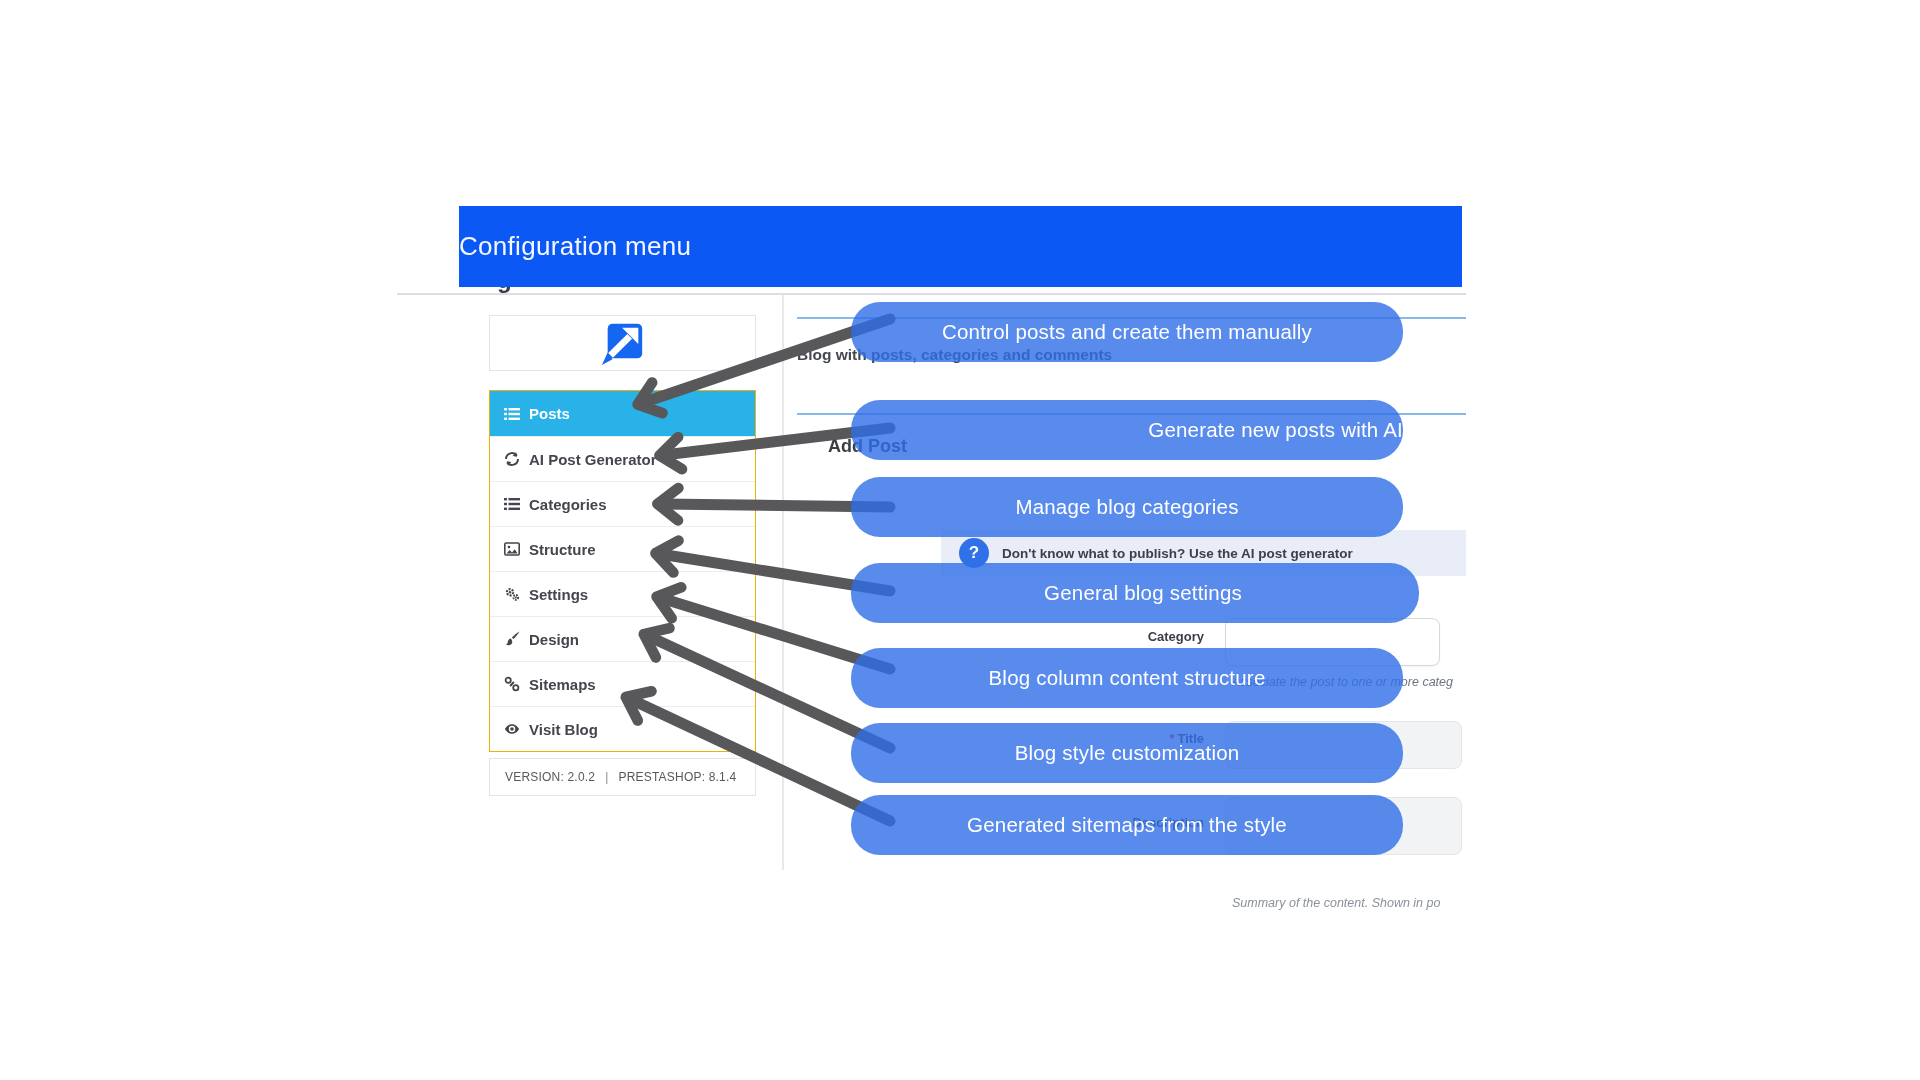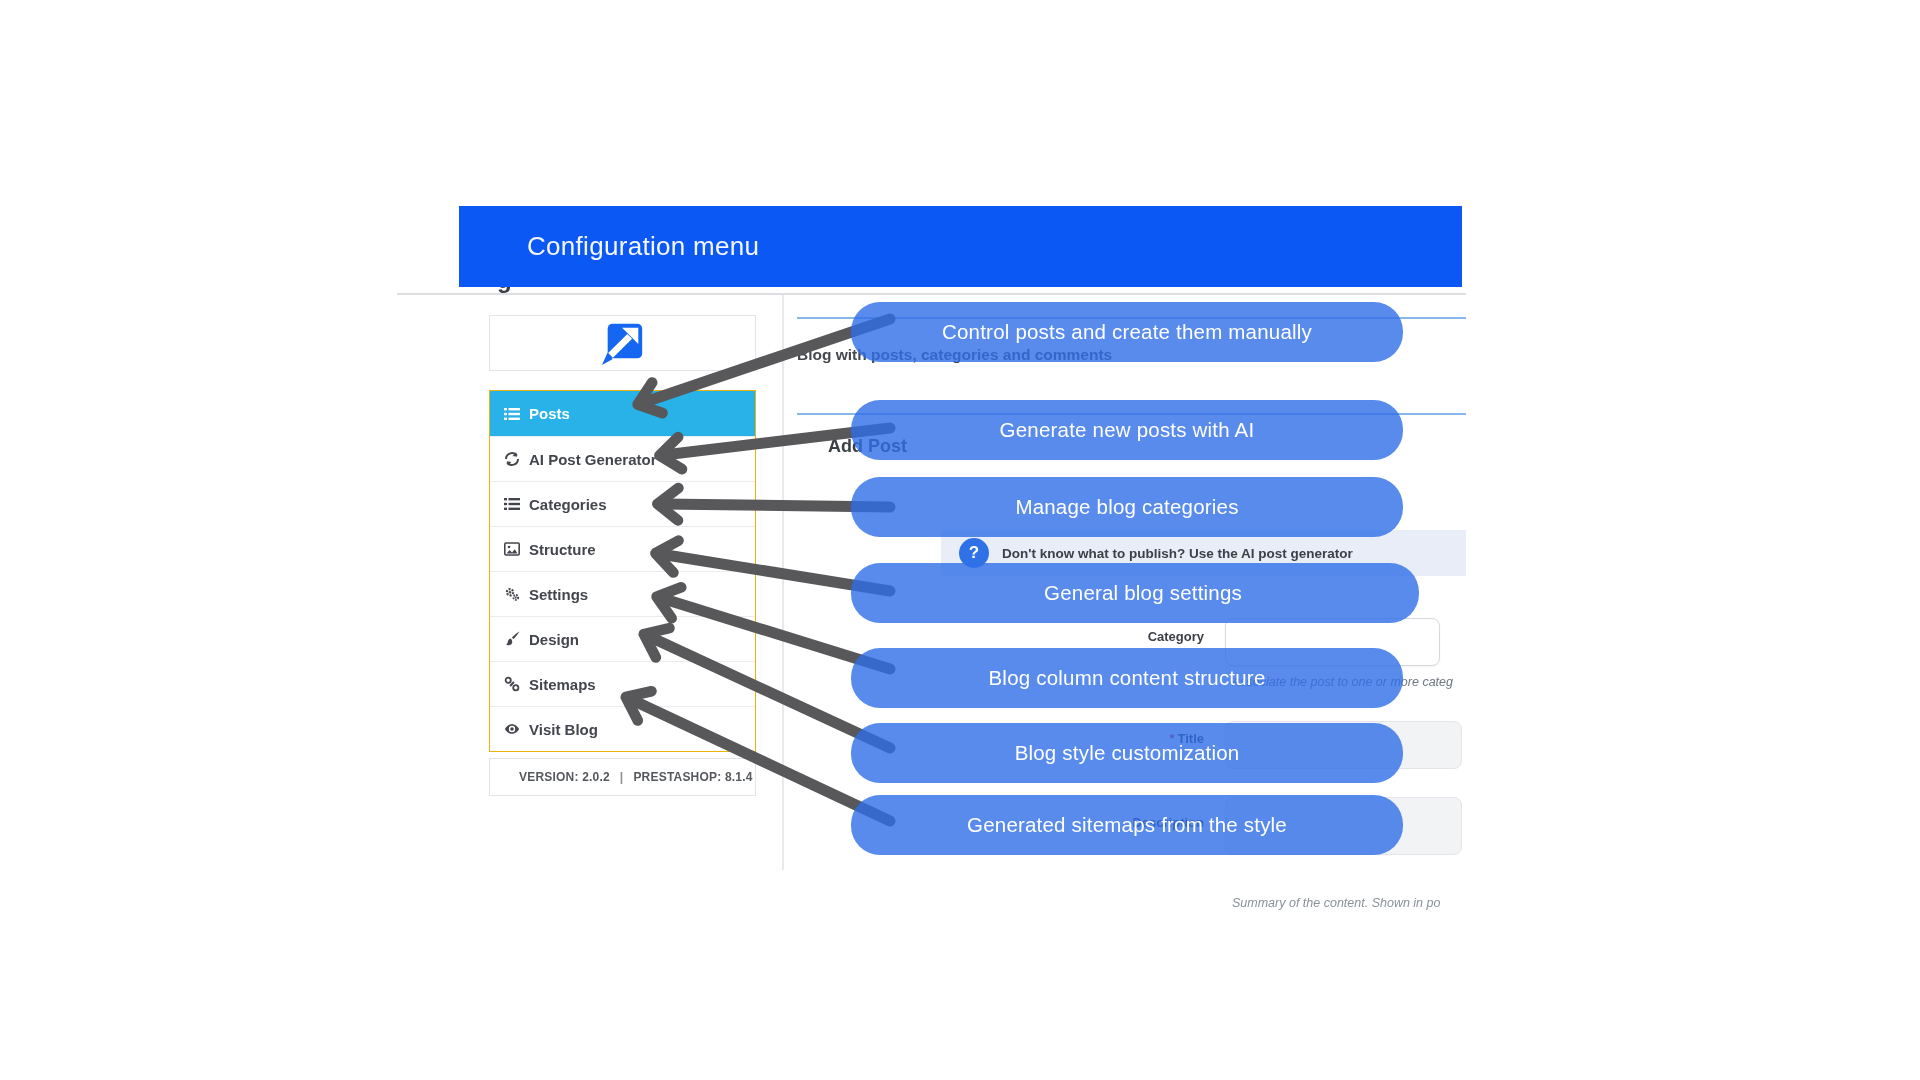--- a/index.html
+++ b/index.html
@@ -20,21 +20,21 @@
   .mi{height:45px;display:flex;align-items:center;padding:0 0 0 14px;box-sizing:border-box;
       border-top:1px solid #ececee;color:#43464c;font-size:15px;font-weight:600;cursor:pointer;}
   .mi:first-child{border-top:none;}
   .mi .ic{width:16px;height:16px;margin-right:9px;display:inline-flex;color:#43464c;}
   .mi .ic svg{width:16px;height:16px;}
   .mi.active{background:#29b2e8;color:#ffffff;}
   .mi.active .ic{color:#ffffff;}
 
   .version-box{position:absolute;left:489px;top:758px;width:267px;height:38px;background:#fff;
                border:1px solid #e2e4e7;box-sizing:border-box;display:flex;align-items:center;
-               padding-left:29px;font-size:12px;font-weight:700;color:#55585c;z-index:1;letter-spacing:.2px;}
+               padding-left:15px;font-size:12px;font-weight:400;color:#55585c;z-index:1;letter-spacing:.2px;}
   .version-box .sep{margin:0 10px;color:#8a8d92;}
 
   .bline{position:absolute;left:797px;width:669px;height:2px;background:#88b8ea;z-index:1;}
   .b1{top:317px;} .b2{top:413px;}
   .module-heading{position:absolute;left:797px;top:346px;font-size:15.5px;font-weight:700;color:#45494f;z-index:1;white-space:nowrap;}
   .page-title{position:absolute;left:828px;top:436px;margin:0;font-size:18px;font-weight:700;color:#3a3e45;z-index:1;white-space:nowrap;}
 
   .banner{position:absolute;left:941px;top:530px;width:525px;height:46px;background:#e9edf8;z-index:1;
           display:flex;align-items:center;padding-left:18px;box-sizing:border-box;}
   .qicon{width:30px;height:30px;border-radius:50%;background:#2f72e8;color:#fff;font-size:17px;font-weight:700;
@@ -50,31 +50,31 @@
   .field{position:absolute;left:1225px;background:#f2f3f5;border:1px solid #e3e5e9;border-radius:8px;z-index:1;box-sizing:border-box;}
   .title-field{top:721px;width:237px;height:48px;}
   .description-field{top:797px;width:237px;height:58px;}
 
   .fhelp{position:absolute;left:1232px;width:236px;overflow:hidden;font-style:italic;font-size:12.5px;z-index:1;white-space:nowrap;}
   .help-category{top:675px;color:#6e7680;}
   .help-description{top:881px;color:#8a9199;margin-top:15px;}
 
   
   .cfg-header{position:absolute;left:459px;top:206px;width:1003px;height:81px;background:#0b58f5;z-index:3;
-              display:flex;align-items:center;padding-left:68px;box-sizing:border-box;}
+              display:flex;align-items:center;box-sizing:border-box;}
   .cfg-header span{color:#f4f7ff;font-size:26px;font-weight:400;letter-spacing:.3px;}
 
   
   .arrows{position:absolute;left:0;top:0;width:1920px;height:1080px;z-index:4;pointer-events:none;}
 
   
   .callout{position:absolute;left:851px;width:552px;height:60px;background:rgba(47,110,231,0.8);z-index:5;
            display:flex;align-items:center;justify-content:center;border-radius:29px;}
   .callout span{color:#ffffff;font-size:20.5px;font-weight:500;letter-spacing:.2px;white-space:nowrap;}
-  .c0{top:302px;} .c1{top:400px;} .c2{top:477px;} .c3{top:563px;padding-left:16px;} .c4{top:648px;} .c5{top:723px;} .c6{top:795px;}
+  .c0{top:302px;} .c1{top:400px;justify-content:flex-end;} .c2{top:477px;} .c3{top:563px;padding-left:16px;} .c4{top:648px;} .c5{top:723px;} .c6{top:795px;}
 </style>
 </head>
 <body>
 
 <span class="hidden-g">g</span>
 <div class="hairline"></div>
 <div class="vdivider"></div>
 
 <div class="logo-box">
   <svg viewBox="0 0 48 48">

